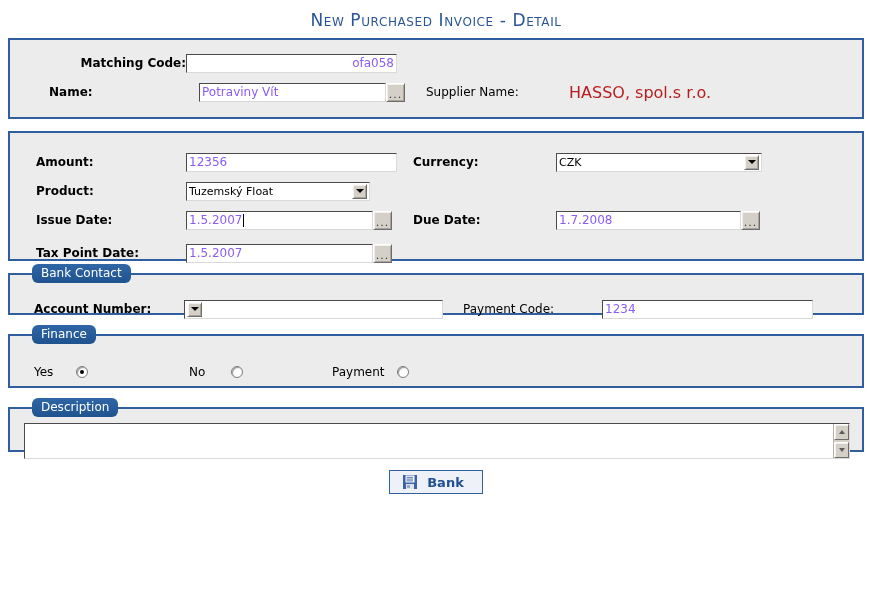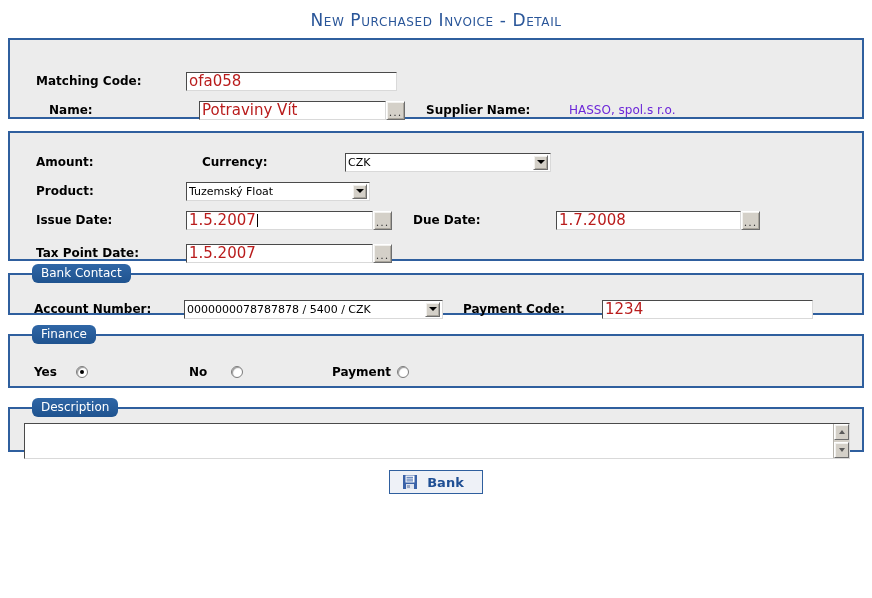--- a/index.html
+++ b/index.html
@@ -66,36 +66,36 @@
     align-items: center;
     height: 26px;
   }
   .lbl {
     font-weight: bold;
     font-size: 12px;
     color: #000;
     white-space: nowrap;
   }
   .lbl-plain {
-    font-weight: bold;
+    font-weight: normal;
     font-size: 12px;
     color: #000;
     white-space: nowrap;
   }
 
   
   .txt {
     height: 17px;
     line-height: 17px;
     background: #ffffff;
     border: 1px solid;
     border-color: #4a4a4a #d9d9d9 #d9d9d9 #4a4a4a;
     font-family: "DejaVu Sans", "Liberation Sans", sans-serif;
-    font-size: 15px;
-    color: #b91c1c;
+    font-size: 12px;
+    color: #8b5cf6;
     padding: 0 2px;
     box-sizing: content-box;
     display: inline-block;
     white-space: nowrap;
     overflow: hidden;
     position: relative;
   }
   .caret::after {
     content: "";
     position: absolute;
@@ -157,22 +157,22 @@
     line-height: 9px;
     color: #3a3a3a;
     letter-spacing: 1px;
     padding-bottom: 2px;
     box-sizing: border-box;
     flex: 0 0 auto;
   }
 
   
   .blue-text {
-    color: #6d28d9;
-    font-size: 12px;
+    color: #b91c1c;
+    font-size: 16px;
     white-space: nowrap;
   }
 
   
   .radio {
     width: 12px;
     height: 12px;
     border-radius: 50%;
     background: #ffffff;
     border: 1px solid #7b7b7b;
@@ -252,40 +252,41 @@
     font-size: 13px;
     cursor: pointer;
   }
 </style>
 </head>
 <body>
 
 <div class="page-title">New Purchased Invoice - Detail</div>
 
 <div class="panel" style="height:81px;">
-  <div class="row" style="margin-top:28px;">
+  <div class="row" style="margin-top:10px;text-align:right;">
     <div style="width:26px;"></div>
     <div class="lbl" style="width:150px;">Matching Code:</div>
     <div class="txt" style="width:205px;">ofa058</div>
   </div>
   <div class="row" style="margin-top:3px;">
     <div style="width:26px;"></div>
     <div class="lbl" style="width:150px;margin-left:13px;">Name:</div>
     <div class="txt" style="width:181px;">Potraviny Vít</div>
     <div class="dots-btn">...</div>
     <div class="lbl-plain" style="width:143px; margin-left:21px;">Supplier Name:</div>
     <div class="blue-text">HASSO, spol.s r.o.</div>
   </div>
 </div>
 
 <div class="panel" style="height:130px;">
 
   <div class="row" style="margin-top:16px;">
     <div style="width:26px;"></div>
     <div class="lbl" style="width:150px;">Amount:</div>
+    <div class="txt" style="width:205px;">12356</div>
     <div class="lbl" style="width:143px; margin-left:16px;">Currency:</div>
     <div class="sel" style="width:200px;">
       <span class="sel-val">CZK</span>
       <span class="arrow-btn">
           <span class="tri"></span>
         </span>
     </div>
   </div>
 
   <div class="row" style="margin-top:3px;">
@@ -316,21 +317,20 @@
     <div class="dots-btn">...</div>
   </div>
 </div>
 
 <div class="fieldset" style="height:42px; margin-top:11px;">
   <span class="legend-badge">Bank Contact</span>
   <div class="row" style="margin-top:17px;">
     <div style="width:24px;"></div>
     <div class="lbl" style="width:150px;">Account Number:</div>
     <div class="sel" style="width:253px;">
-      <span class="sel-val">0000000078787878 / 5400 / CZK</span>
       <span class="arrow-btn">
           <span class="tri"></span>
         </span>
     </div>
     <div class="lbl-plain" style="width:139px; margin-left:20px;">Payment Code:</div>
     <div class="txt" style="width:205px;">1234</div>
   </div>
 </div>
 
 <div class="fieldset" style="height:54px; margin-top:19px;">

